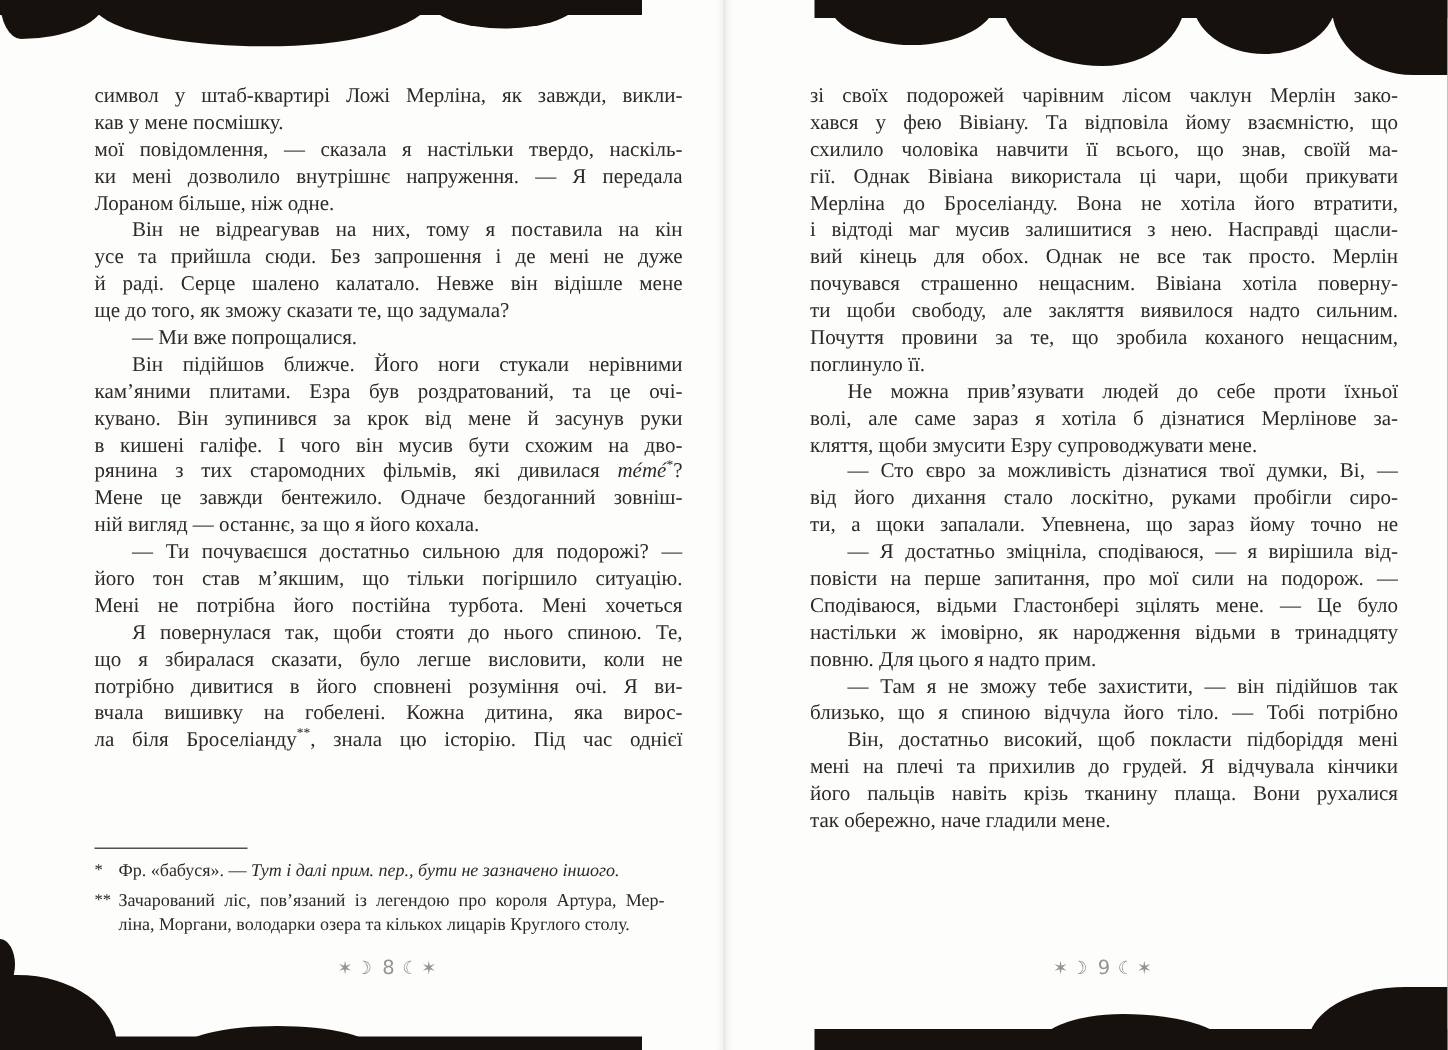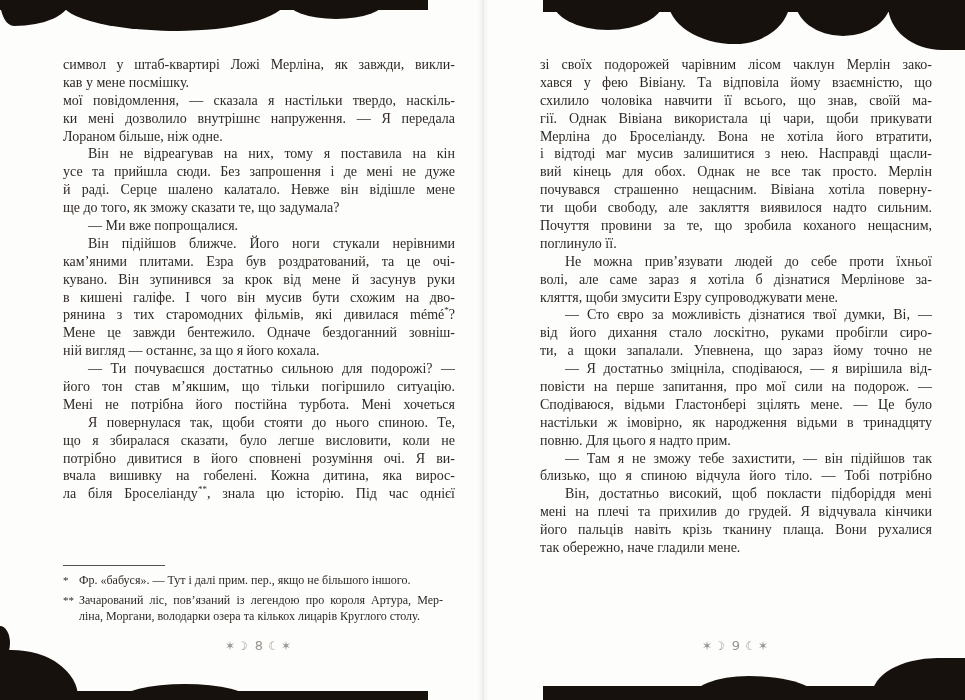--- a/index.html
+++ b/index.html
@@ -12,21 +12,21 @@
   }
   .page{position:absolute;top:0;width:482px;height:700px;}
   .page.left{left:0;}
   .page.right{left:483px;}
   .text-block{position:absolute;top:56px;width:392px;font-size:14px;line-height:17.9px;}
   .page.left  .text-block{left:63px;}
   .page.right .text-block{left:57px;}
   .line{height:17.9px;overflow:hidden;text-align:justify;text-align-last:justify;}
   .line.indent{padding-left:25px;}
   .line.end{text-align-last:left;}
-  .it{}
+  .it{font-style:italic;}
   sup{font-size:9px;line-height:0;vertical-align:super;}
   .footnote-rule{
     position:absolute;left:63px;top:565px;width:102px;height:0;
     border-top:1.4px solid var(--rule,#55504a);
   }
   .footnotes{position:absolute;left:63px;top:572px;width:380px;font-size:12px;line-height:16.2px;}
   .footnote{position:relative;padding-left:16px;margin-bottom:4px;}
   .fn-marker{position:absolute;left:0;top:0;font-size:11px;}
   .fn-line{text-align:justify;text-align-last:justify;}
   .fn-line.end{text-align-last:left;}
@@ -93,21 +93,21 @@
         <div class="line indent">Я повернулася так, щоби стояти до нього спиною. Те,</div>
         <div class="line">що я збиралася сказати, було легше висловити, коли не</div>
         <div class="line">потрібно дивитися в його сповнені розуміння очі. Я ви-</div>
         <div class="line">вчала вишивку на гобелені. Кожна дитина, яка вирос-</div>
         <div class="line"><span>ла біля Броселіанду</span><sup>**</sup><span>, знала цю історію. Під час однієї</span></div>
       </div>
     <div class="footnote-rule"></div>
     <div class="footnotes">
         <div class="footnote">
           <span class="fn-marker">*</span>
-          <div class="fn-line end"><span>Фр. «бабуся». — </span><span class="it">Тут і далі прим. пер., якщо не більшого іншого.</span></div>
+          <div class="fn-line end"><span>Фр. «бабуся». — </span><span class="it">Тут і далі прим. пер., бути не зазначено іншого.</span></div>
         </div>
         <div class="footnote">
           <span class="fn-marker">**</span>
           <div class="fn-line">Зачарований ліс, пов’язаний із легендою про короля Артура, Мер-</div>
           <div class="fn-line end">ліна, Моргани, володарки озера та кількох лицарів Круглого столу.</div>
         </div>
       </div>
     <div class="page-number">
       <span class="orn">✶☽</span><span class="num">8</span><span class="orn">☾✶</span>
     </div>

